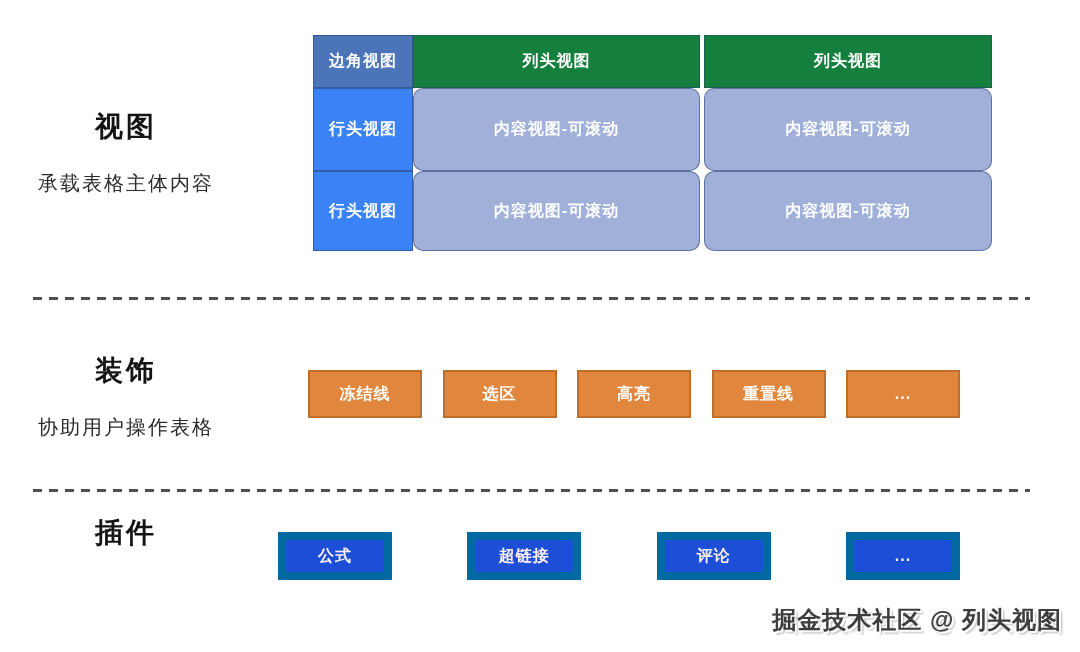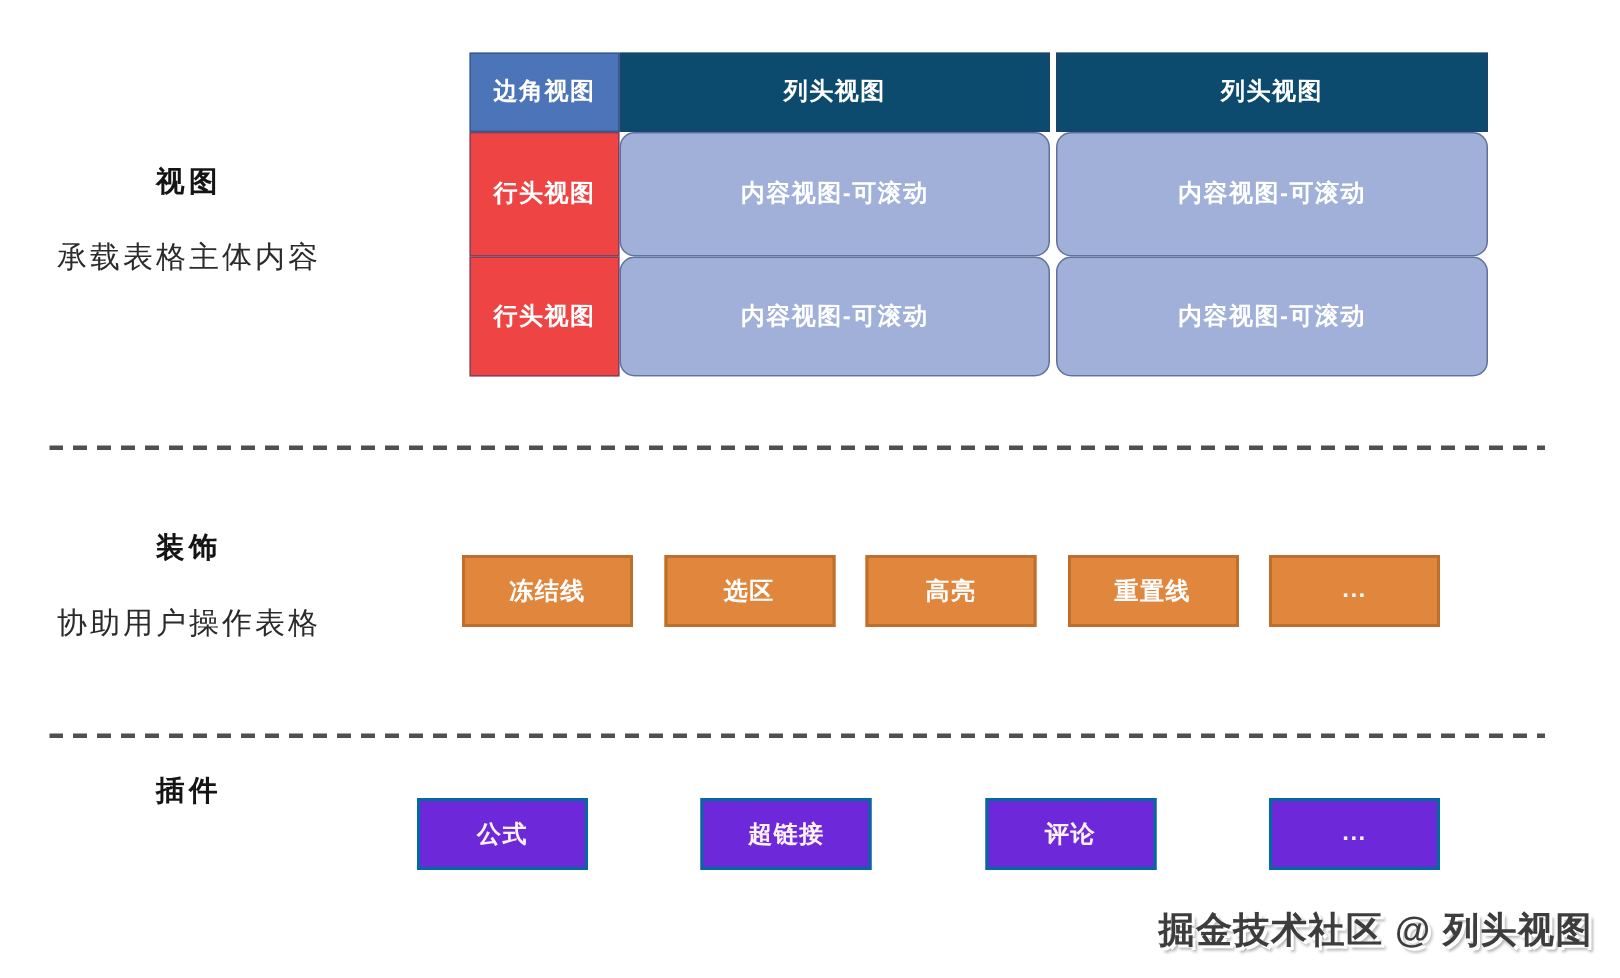--- a/index.html
+++ b/index.html
@@ -6,57 +6,57 @@
   html,body { width:1080px; height:652px; }
   body {
     position:relative;
     background:#ffffff;
     font-family:"Liberation Sans","DejaVu Sans",sans-serif;
     overflow:hidden;
   }
 
   
   .section-label { position:absolute; left:0; width:252px; text-align:center; }
-  .section-title { font-size:19px; font-weight:bold; color:#141414; letter-spacing:3px; }
+  .section-title { font-size:28px; font-weight:bold; color:#141414; letter-spacing:3px; }
   .section-subtitle { font-size:20px; color:#2b2b2b; margin-top:24px; letter-spacing:2px; }
 
   
   .view-table { position:absolute; left:278px; top:35px; display:flex; gap:4px;padding-left:35px; }
   .vt-left  { display:grid; grid-template-columns:100px 287px; grid-template-rows:53px 83px 80px; }
   .vt-right { display:grid; grid-template-columns:288px;        grid-template-rows:53px 83px 80px; }
   .cell {
     display:flex; align-items:center; justify-content:center;
     color:#ffffff; font-weight:bold; font-size:16px;
     border:1px solid rgba(42,64,112,0.55);
     letter-spacing:1px;
   }
   .cell.corner  { background:#4c74b9; }
-  .cell.colhead { background:#0c4a6e; }
-  .cell.rowhead { background:#ef4444; }
+  .cell.colhead { background:#15803d; }
+  .cell.rowhead { background:#3b82f6; }
   .cell.content { background:#a0b0d9;border-radius:10px; }
 
   
   .divider {
     position:absolute; left:33px; width:997px; height:3px;
     background:repeating-linear-gradient(90deg,#4f4f4f 0 9px,transparent 9px 16px);
   }
   .divider.d1 { top:297px; }
   .divider.d2 { top:489px; }
 
   
   .box-row { position:absolute; left:278px; width:682px; display:flex; justify-content:space-between; }
   .box-row.decorations { top:370px;padding-left:30px; }
   .box-row.plugins     { top:532px; }
   .box {
     width:114px; height:48px;
     display:flex; align-items:center; justify-content:center;
     font-size:16px; font-weight:bold; letter-spacing:1px;
   }
   .box.orange { background:#e1873d; border:2px solid #bf6f2d; color:#ffffff; }
-  .box.pink   { background:#6d28d9; border:2px solid #0369a1; color:#fdf1f2; }
+  .box.pink   { background:#1d4ed8; border:8px solid #0369a1; color:#fdf1f2; }
 
   
   .watermark {
     position:absolute; right:18px; top:604px;
     font-size:24px; font-weight:bold; color:#3d3d3d; letter-spacing:1px;
     text-shadow:2px 2px 0 #ffffff, 3px 3px 2px rgba(0,0,0,0.30);
   }
 </style>
 </head>
 <body>

